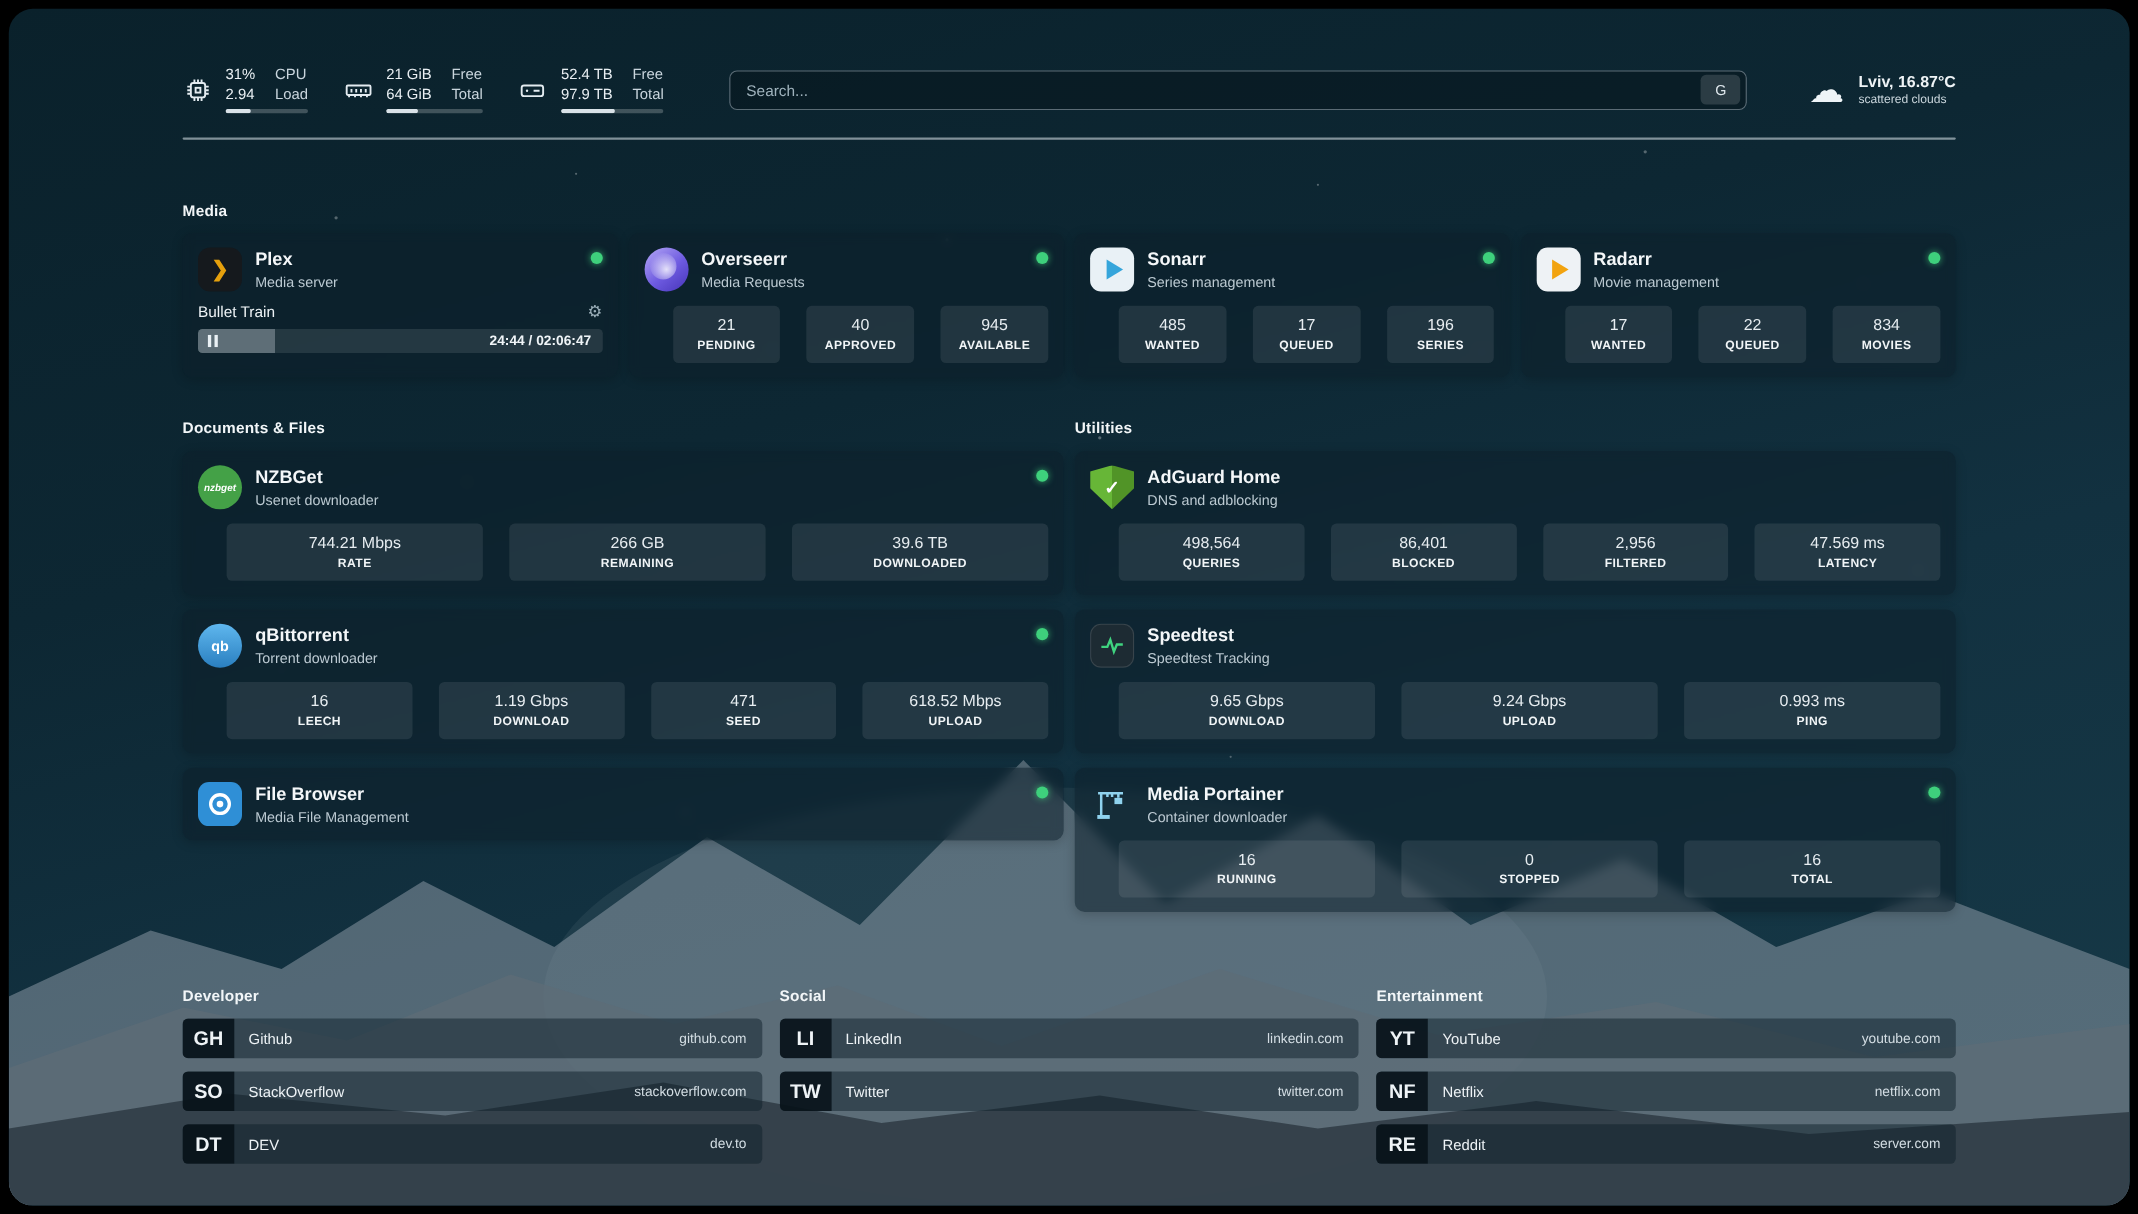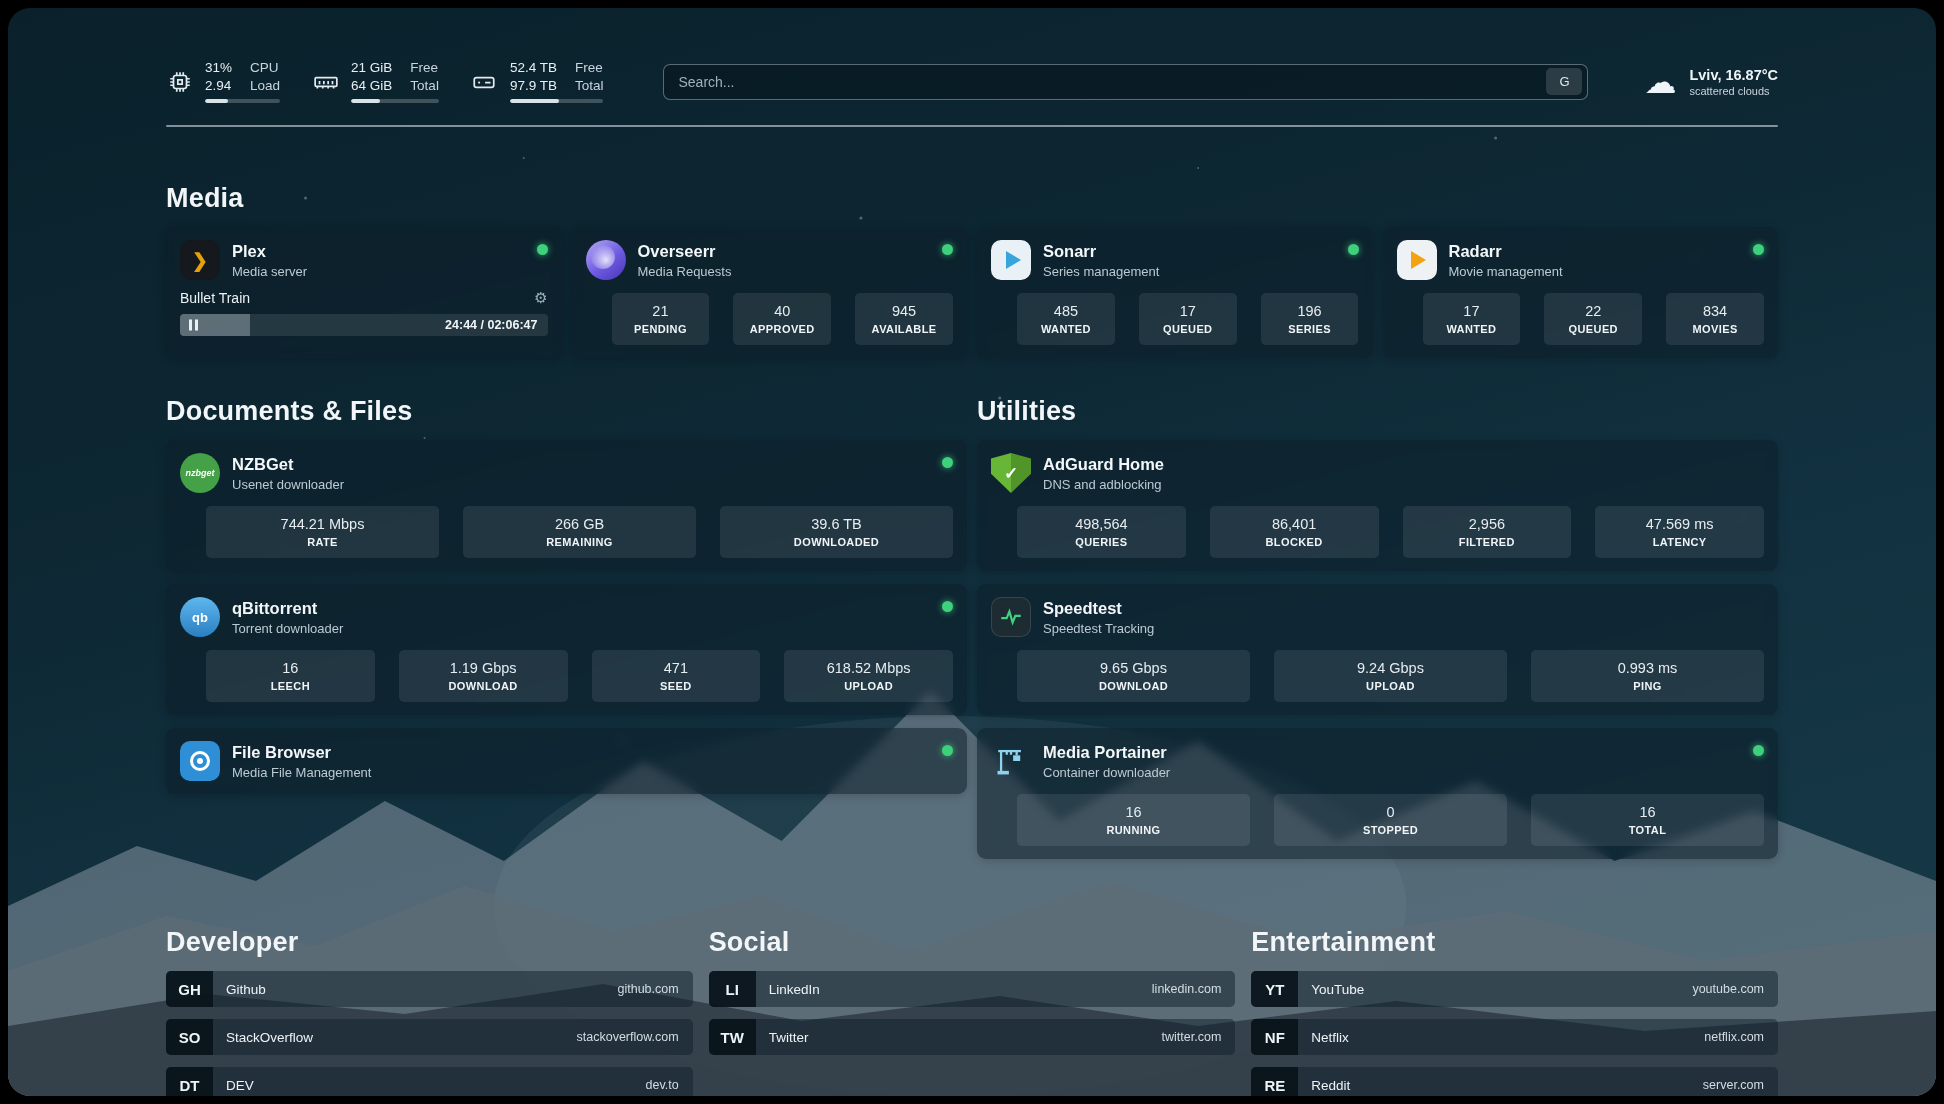--- a/index.html
+++ b/index.html
@@ -33,21 +33,21 @@
     display:flex; align-items:center; justify-content:center; font-size:13px; color:#dfe8ed; cursor:pointer; }
 
   .weather { display:flex; align-items:center; gap:13px; }
   .cloud { font-size:32px; line-height:1; color:#eef4f7; }
   .w-loc { font-size:14.5px; font-weight:700; }
   .w-cond { font-size:11px; color:#c9d5dc; margin-top:2px; }
 
   .divider { height:2px; background:rgba(225,235,240,0.55); margin-top:22px; border-radius:1px; }
 
   
-  h2 { font-size:27px; font-weight:700; margin:0 0 13px 0; color:#f2f6f8; letter-spacing:.2px; }
+  h2 { font-size:14px; font-weight:700; margin:0 0 13px 0; color:#f2f6f8; letter-spacing:.2px; }
   .media-section { margin-top:56px; }
   .grid4 { display:grid; grid-template-columns:repeat(4,1fr); gap:10px; }
 
   .card { background:rgba(12,31,41,0.55); border-radius:9px; padding:13px 14px;
     backdrop-filter:blur(5px); box-shadow:0 2px 10px rgba(0,0,0,0.18); }
   .card-head { display:flex; align-items:center; gap:12px; }
   .app-icon { width:40px; height:40px; flex:0 0 40px; display:flex; align-items:center; justify-content:center; position:relative; }
   .titles { flex:1; min-width:0; }
   .app-name { font-size:16.5px; font-weight:600; color:#f4f7f9; white-space:nowrap; }
   .app-sub { font-size:13px; color:#bccad2; margin-top:3px; white-space:nowrap; }
@@ -74,21 +74,21 @@
   .two-col { display:grid; grid-template-columns:1fr 1fr; gap:10px; margin-top:38px; align-items:start; }
   .col .card { margin-bottom:13px; }
   .col .card:last-child { margin-bottom:0; }
 
   
   .bookmarks { display:grid; grid-template-columns:1fr 1fr 1fr; gap:16px; margin-top:68px; align-items:start; }
   .bm-row { display:flex; align-items:center; background:rgba(13,31,41,0.5); border-radius:5px; height:36px;
     margin-bottom:12px; overflow:hidden; cursor:pointer; }
   .bm-row:last-child { margin-bottom:0; }
   .bm-abbr { width:47px; align-self:stretch; background:rgba(6,17,24,0.85); display:flex; align-items:center;
-    justify-content:center; font-size:15px; font-weight:700; color:#eef3f6; }
+    justify-content:center; font-size:18px; font-weight:700; color:#eef3f6; }
   .bm-name { margin-left:13px; font-size:13.5px; color:#eef3f6; }
   .bm-url { margin-left:auto; margin-right:14px; font-size:12.5px; color:#d3dde3; }
 
   
   .plex-ic { background:#15191d; border-radius:11px; }
   .plex-ic .chev { color:#e5a00d; font-weight:700; font-size:19px; }
   .overseerr-ic { border-radius:50%; background:linear-gradient(140deg,#b5a8f5 0%,#6d5ae0 55%,#4634b8 100%); overflow:hidden; }
   .overseerr-ic::after { content:""; position:absolute; width:24px; height:24px; border-radius:50%; left:5px; top:5px;
     background:radial-gradient(circle at 62% 62%, rgba(255,255,255,0.95), rgba(255,255,255,0.05) 72%); opacity:.85; }
   .sonarr-ic { background:#e9f1f6; border-radius:10px; }

